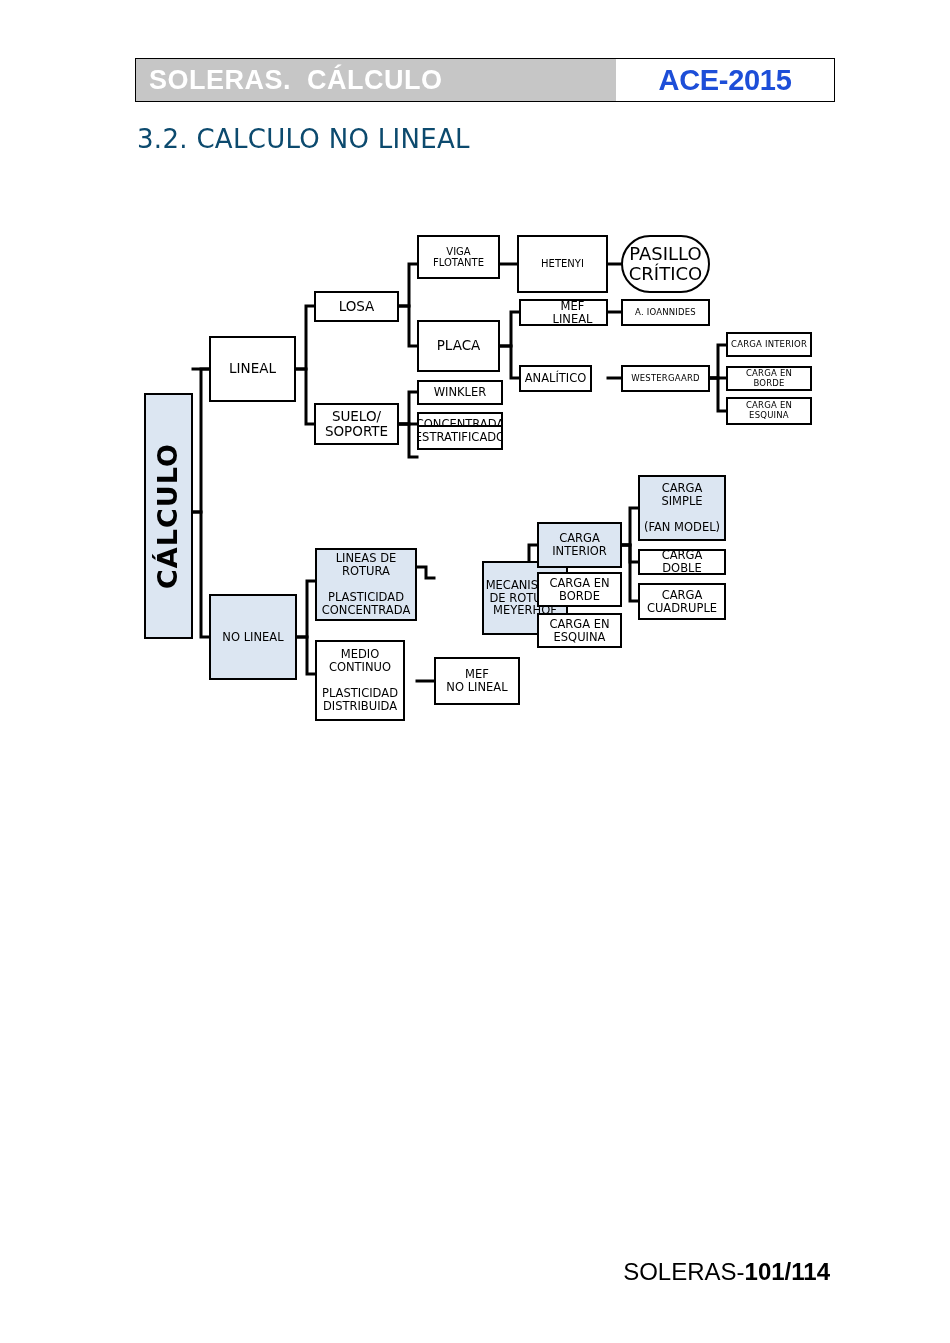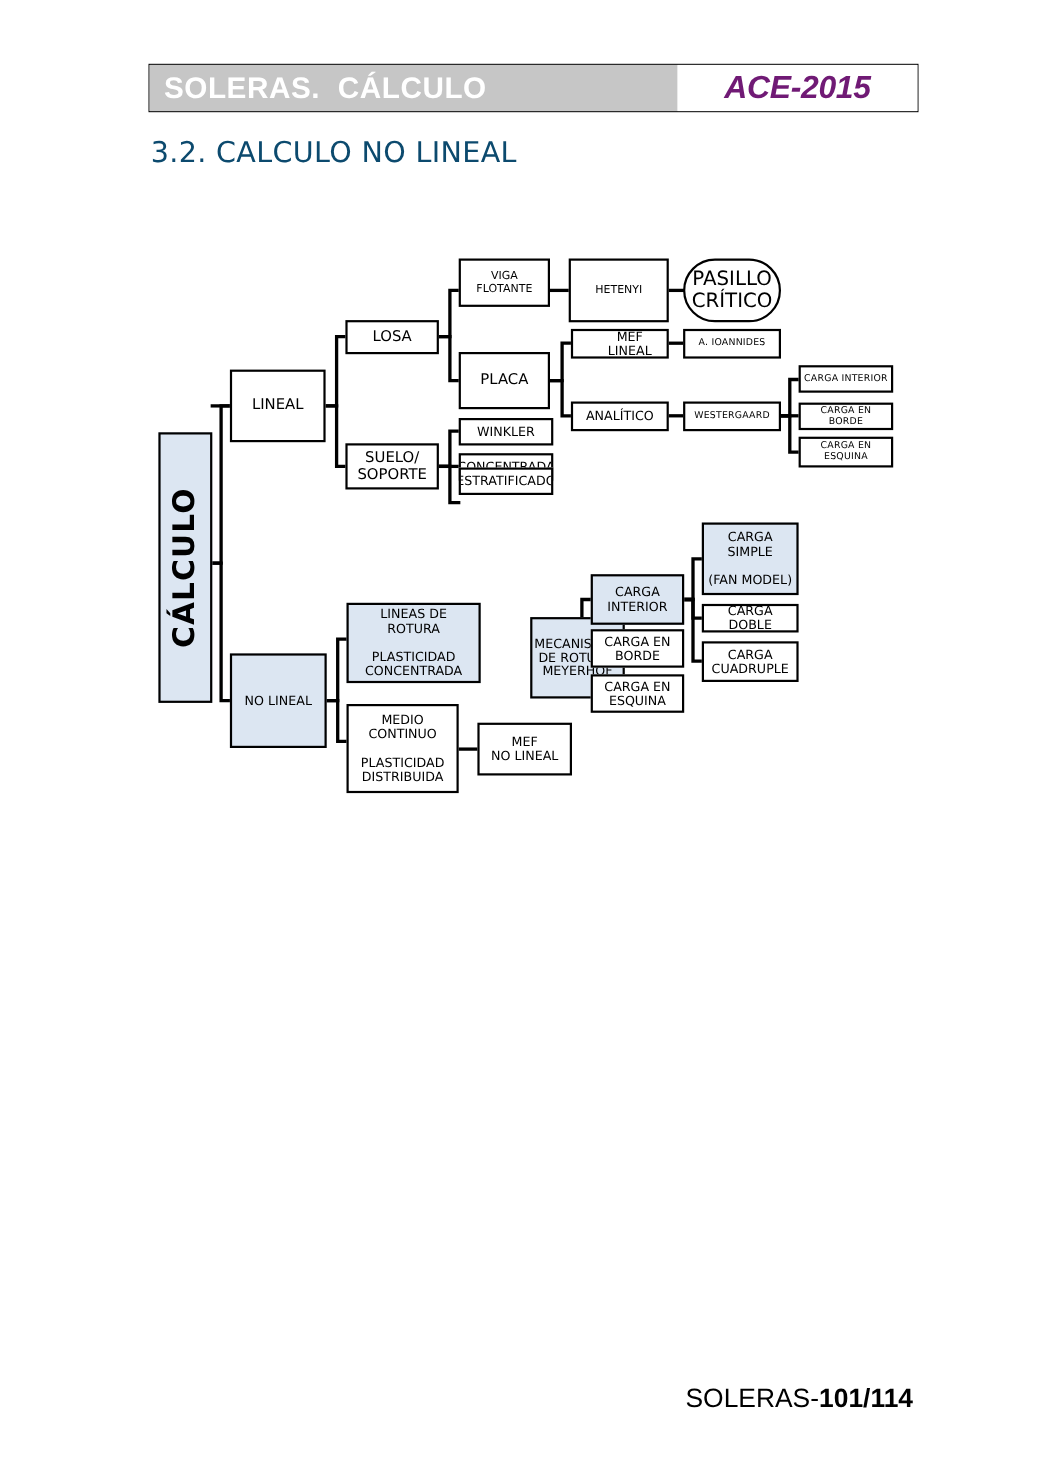--- a/index.html
+++ b/index.html
@@ -57,24 +57,23 @@
     height: 100%;
     background: #ffffff;
     display: flex;
     align-items: center;
     justify-content: center;
   }
   #header-code-band .ctext {
     font-family: "Liberation Sans", sans-serif;
     font-weight: bold;
     font-size: 29px;
-    color: #701a75;
+    color: #1d4ed8;
     letter-spacing: -0.3px;
     line-height: 1;
-    font-style: italic;
   }
 
   
   #section-heading {
     position: absolute;
     left: 137px;
     top: 124px;
     font-family: "DejaVu Sans", sans-serif;
     font-size: 26px;
     font-weight: normal;
@@ -229,46 +228,46 @@
 
   <div class="node fs-sm" style="left:517px; top:235px; width:91px; height:58px;">HETENYI</div>
 
   <div class="node fs-xl" style="left:621px; top:235px; width:89px; height:58px;border-radius:29px;">PASILLO
 CRÍTICO</div>
 
   <div class="node fs-md" style="left:519px; top:299px; width:89px; height:27px;padding-left:20px;">MEF LINEAL</div>
 
   <div class="node fs-xs" style="left:621px; top:299px; width:89px; height:27px;">A. IOANNIDES</div>
 
-  <div class="node fs-md" style="left:519px; top:365px; width:89px; height:27px;">ANALÍTICO</div>
+  <div class="node fs-md" style="left:519px; top:365px; width:73px; height:27px;">ANALÍTICO</div>
 
   <div class="node fs-xs" style="left:621px; top:365px; width:89px; height:27px;">WESTERGAARD</div>
 
   <div class="node fs-xs" style="left:726px; top:332px; width:86px; height:25px;">CARGA INTERIOR</div>
 
   <div class="node fs-xs" style="left:726px; top:366px; width:86px; height:25px;">CARGA EN BORDE</div>
 
   <div class="node fs-xs" style="left:726px; top:397px; width:86px; height:28px;">CARGA EN
 ESQUINA</div>
 
   <div class="node fs-md" style="left:417px; top:380px; width:86px; height:25px;">WINKLER</div>
 
   <div class="node fs-md" style="left:417px; top:412px; width:86px; height:25px;">CONCENTRADA</div>
 
   <div class="node fs-md" style="left:417px; top:425px; width:86px; height:25px;">ESTRATIFICADO</div>
 
   <div class="node shaded fs-md" style="left:209px; top:594px; width:88px; height:86px;">NO LINEAL</div>
 
-  <div class="node shaded fs-md" style="left:315px; top:548px; width:122px; height:73px;">LINEAS DE
+  <div class="node shaded fs-md" style="left:315px; top:548px; width:102px; height:73px;">LINEAS DE
 ROTURA
 
 PLASTICIDAD
 CONCENTRADA</div>
 
-  <div class="node fs-md" style="left:315px; top:640px; width:102px; height:81px;">MEDIO
+  <div class="node fs-md" style="left:315px; top:640px; width:90px; height:81px;">MEDIO
 CONTINUO
 
 PLASTICIDAD
 DISTRIBUIDA</div>
 
   <div class="node shaded fs-md" style="left:434px; top:561px; width:86px; height:74px;margin-left:48px;">MECANISMOS
 DE ROTURA.
 MEYERHOF</div>
 
   <div class="node fs-md" style="left:434px; top:657px; width:86px; height:48px;">MEF

